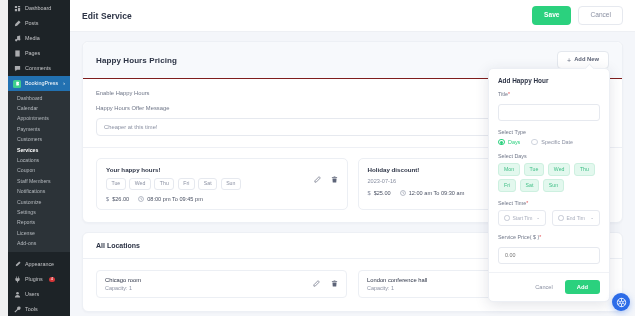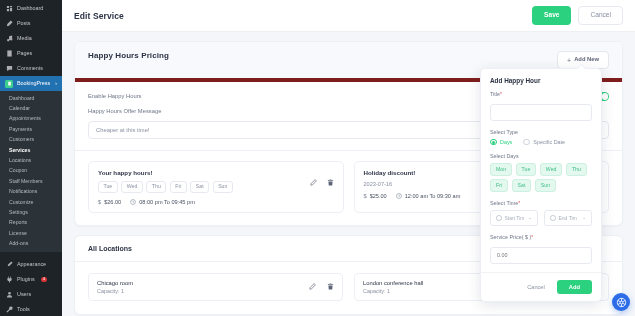--- a/index.html
+++ b/index.html
@@ -2,21 +2,21 @@
 <html><head>
 <meta charset="utf-8">
 <style>
   * { box-sizing: border-box; margin: 0; padding: 0; }
   html, body {
     width: 635px; height: 316px;
     font-family: "Liberation Sans", sans-serif;
     background: #f0f0f1;
     overflow: hidden;
   }
-  .app { position: relative; width: 635px; height: 316px; display: flex; }
+  .app { position: relative; width: 635px; height: 316px; display: flex; padding-left: 8px; }
 
   
   .wp-sidebar {
     width: 62px; height: 316px;
     background: #1d2327;
     color: #c3c4c7;
     flex: 0 0 62px;
     overflow: hidden;
     padding-top: 1px;
   }
@@ -66,22 +66,22 @@
   .btn-green { background: #2bd17e; color: #fff; font-weight: bold; }
   .btn-ghost { background: #fff; color: #8a90a2; border: 1px solid #e6e9ef; }
 
   .content { padding: 9px 12px 0 12px; position: relative; }
 
   .card {
     background: #fff; border-radius: 6px; border: 1px solid #edf0f5;
     box-shadow: 0 1px 2px rgba(30,40,70,.03);
   }
   .section-head {
-    display: flex; align-items: flex-start; padding: 9px 13px;
-    background: #f7f9fc; border-bottom: 4px solid #7f1d1d;
+    display: flex; align-items: center; padding: 9px 13px;
+    background: #f7f9fc; border-bottom: 1px solid #7f1d1d;
     border-radius: 6px 6px 0 0;
   }
   .section-title { font-size: 8px; font-weight: bold; color: #2c3345; letter-spacing:.1px;}
   .add-new-btn {
     margin-left: auto; font-size: 5.8px; color: #5b6275; background: #fff;
     border: 1px solid #e4e8ee; border-radius: 4px; padding: 4.5px 9px; font-weight: bold;
     display: flex; align-items: center; gap: 3px; cursor: pointer; line-height:1;
   }
   .add-new-btn .plus { font-size: 7px; font-weight: normal; color:#6b7385; }
 

